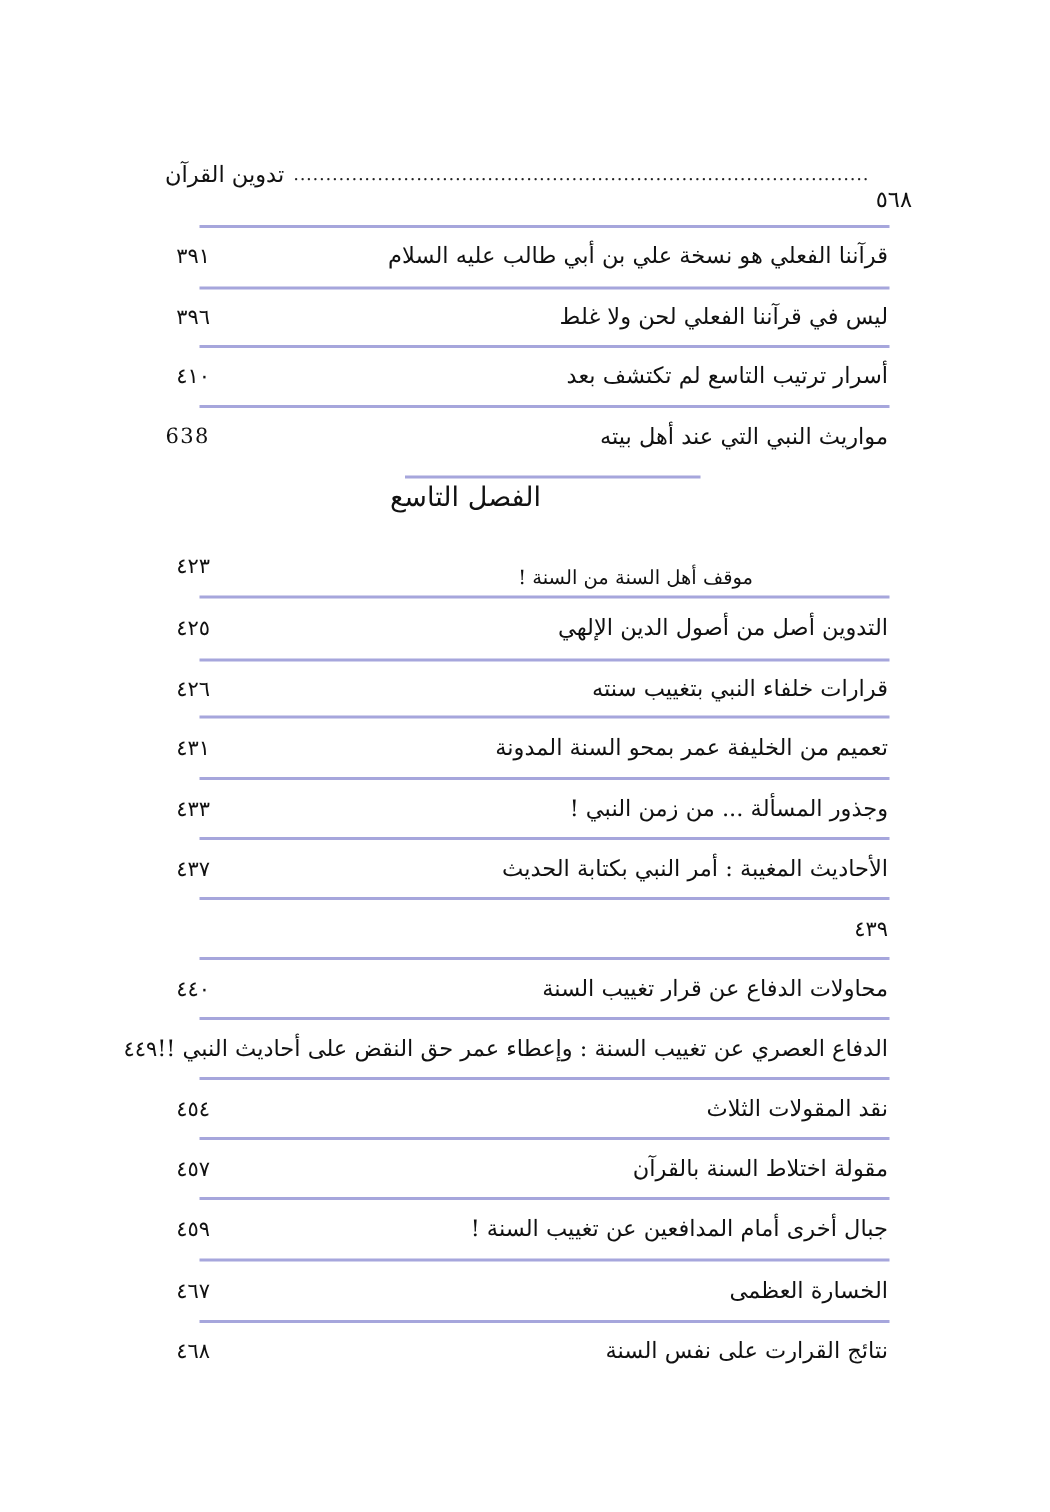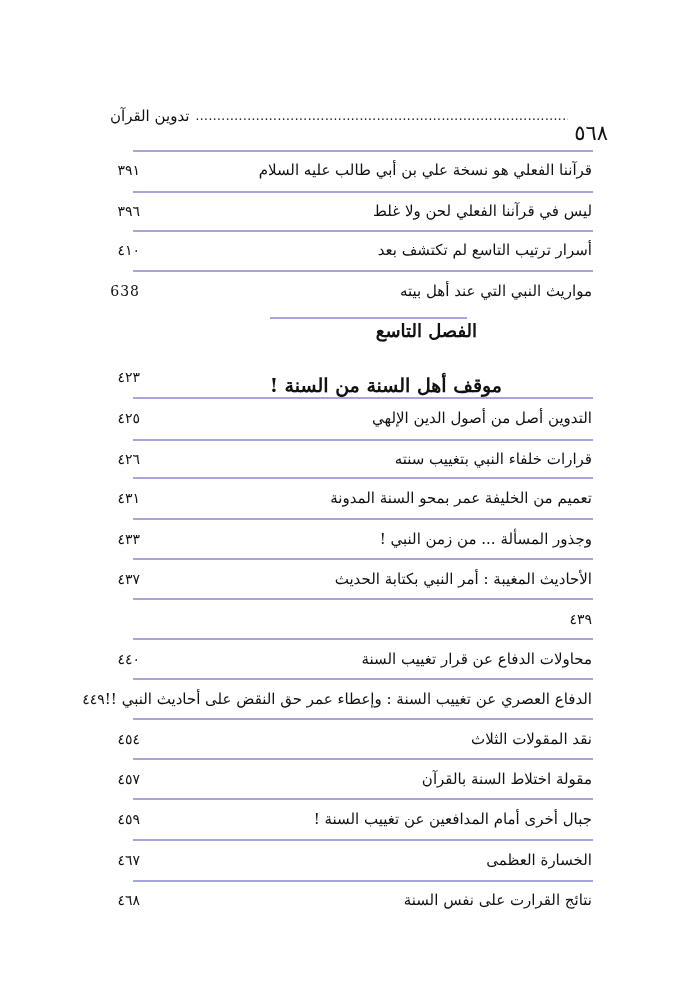--- a/index.html
+++ b/index.html
@@ -7,21 +7,21 @@
     width: 700px; height: 1008px; position: relative; overflow: hidden;
     font-family: "DejaVu Serif", "Liberation Serif", serif;
     color: #111;
   }
   .page { position: absolute; inset: 0; }
   .running-header {
     position: absolute; left: 110px; right: 92px; top: 104px; height: 24px;
     direction: rtl; display: flex; align-items: center; gap: 6px;
     font-size: 15px;
   }
-  .running-header .pg { font-size: 21px; letter-spacing: 1px; margin-top: 33px; }
+  .running-header .pg { font-size: 15px; letter-spacing: 1px; margin-top: 33px; }
   .running-header .dots {
     flex: 1; overflow: hidden; white-space: nowrap; color: #222;
     font-size: 12px; letter-spacing: 0.5px; direction: ltr;
   }
   .running-header .dots::before {
     content: "..................................................................................................................................................................................................................";
   }
   .rule {
     position: absolute; left: 133px; width: 460px; height: 0;
     border-top: 2px solid #a6a6dc;
@@ -32,23 +32,23 @@
   }
   .entry {
     position: absolute; left: 110px; width: 482px; height: 26px;
     direction: rtl; display: flex; align-items: center; justify-content: space-between;
     font-size: 15px;
   }
   .entry .title { white-space: nowrap; }
   .entry .num { font-size: 14px; min-width: 30px; text-align: right; letter-spacing: 1px; }
   .chapter-title {
     position: absolute; left: 260px; width: 217px; top: 320px; height: 26px;
-    text-align: right; direction: rtl; font-size: 18px; font-weight: bold;
+    text-align: left; direction: rtl; font-size: 18px; font-weight: normal;
   }
-  .entry.bold .title { font-weight: bold; font-size: 19px; margin-top: 16px; }
+  .entry.bold .title { font-weight: normal; font-size: 13px; margin-top: 16px; }
   .entry.bold { justify-content: space-between; }
   .entry.bold .title { margin-right: 90px; }
 </style>
 </head>
 <body>
 
 <div class="page">
 
   <div class="running-header">
     <span class="pg">٥٦٨</span>

